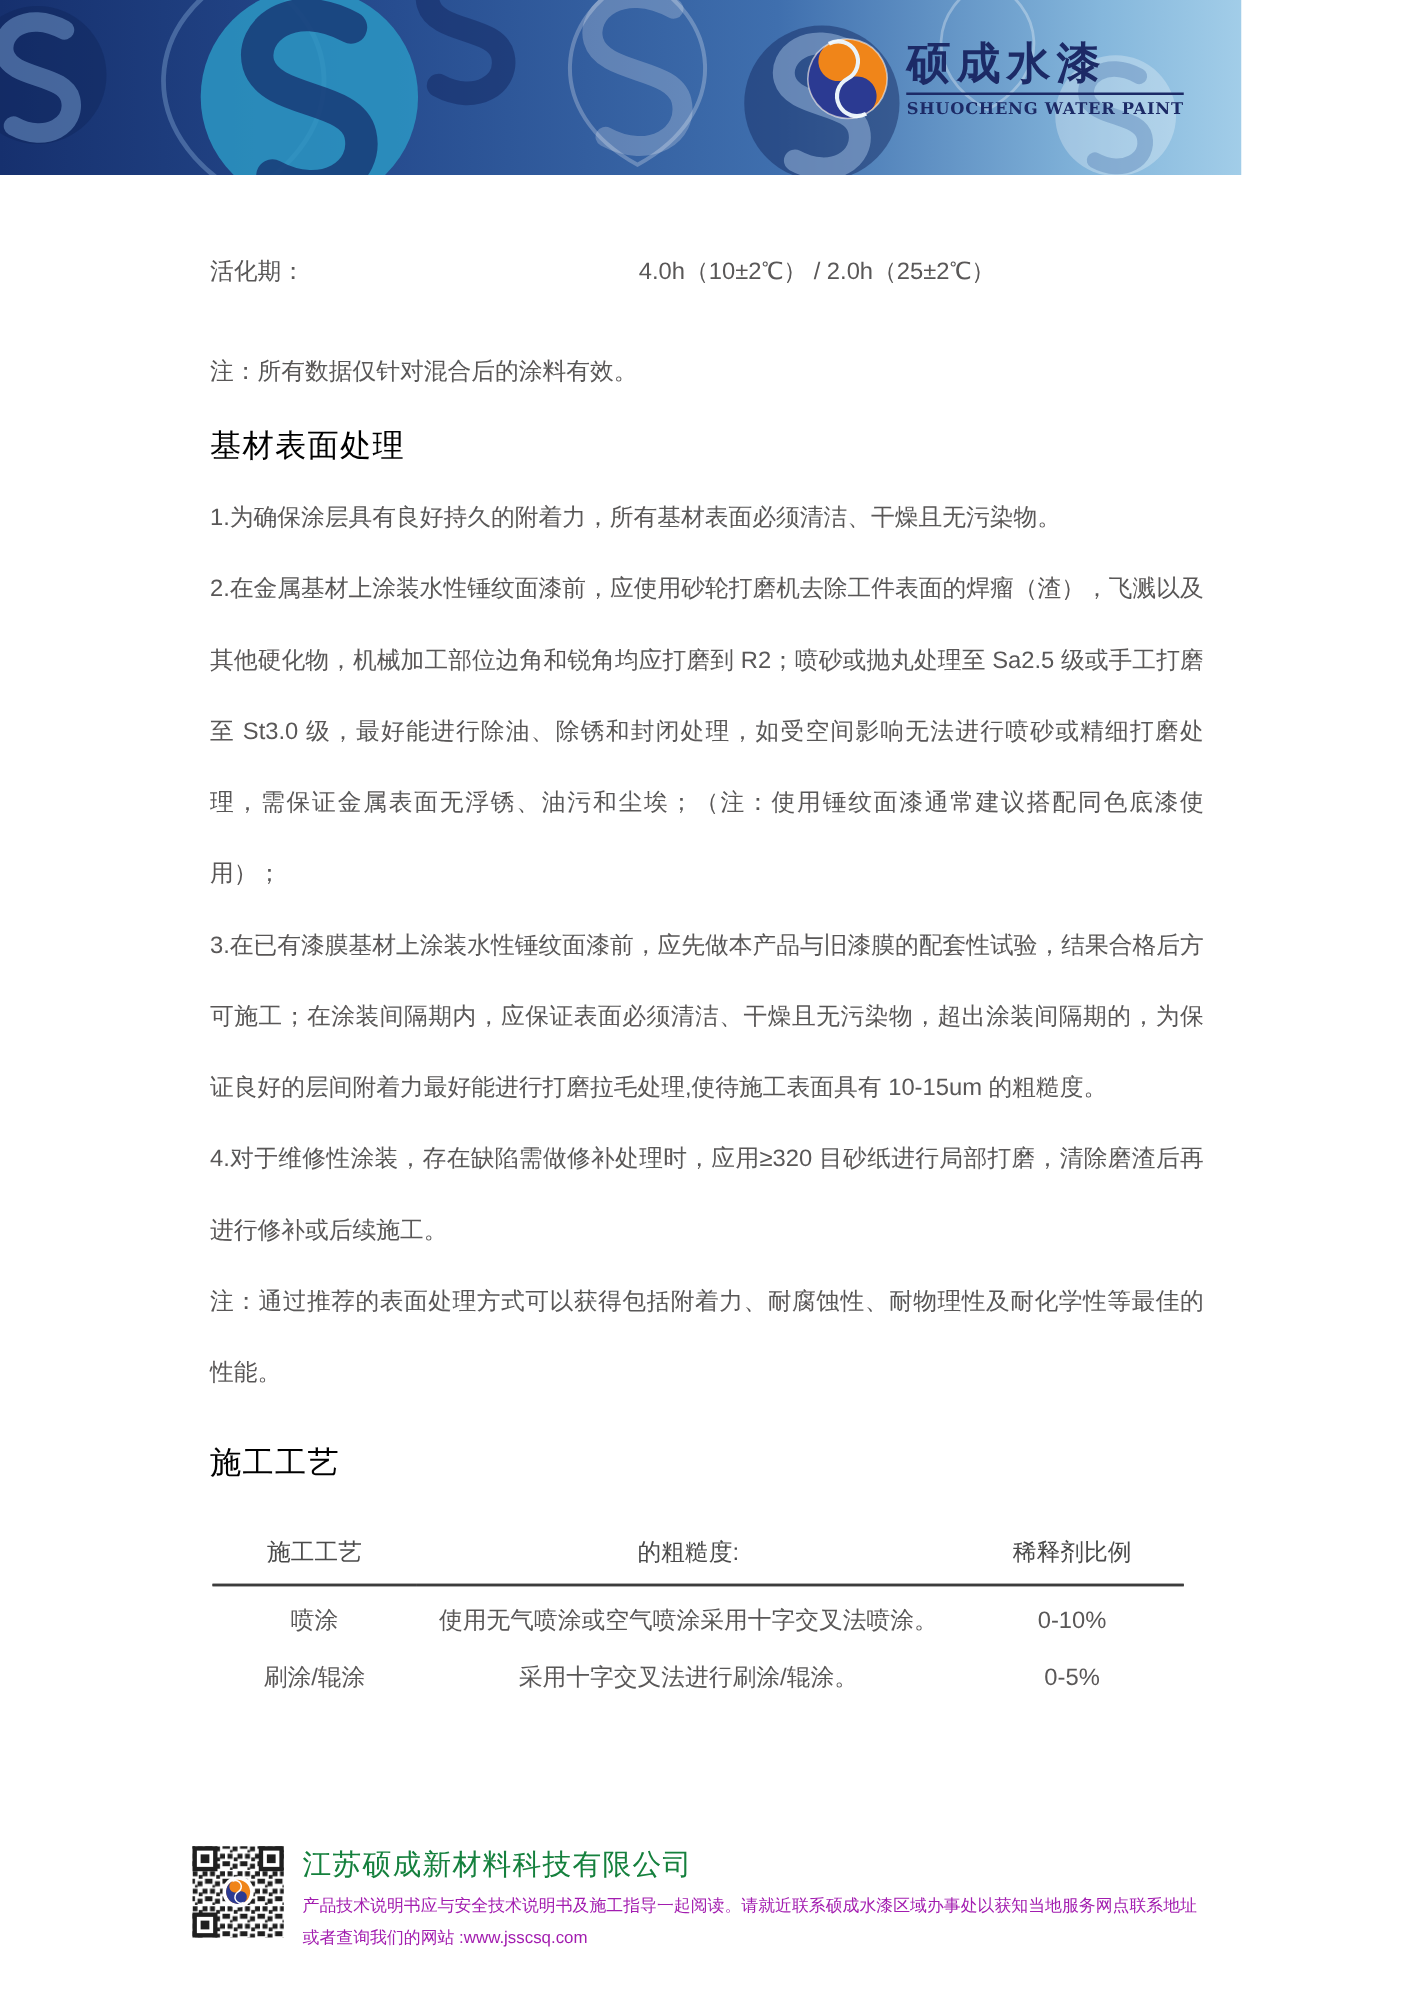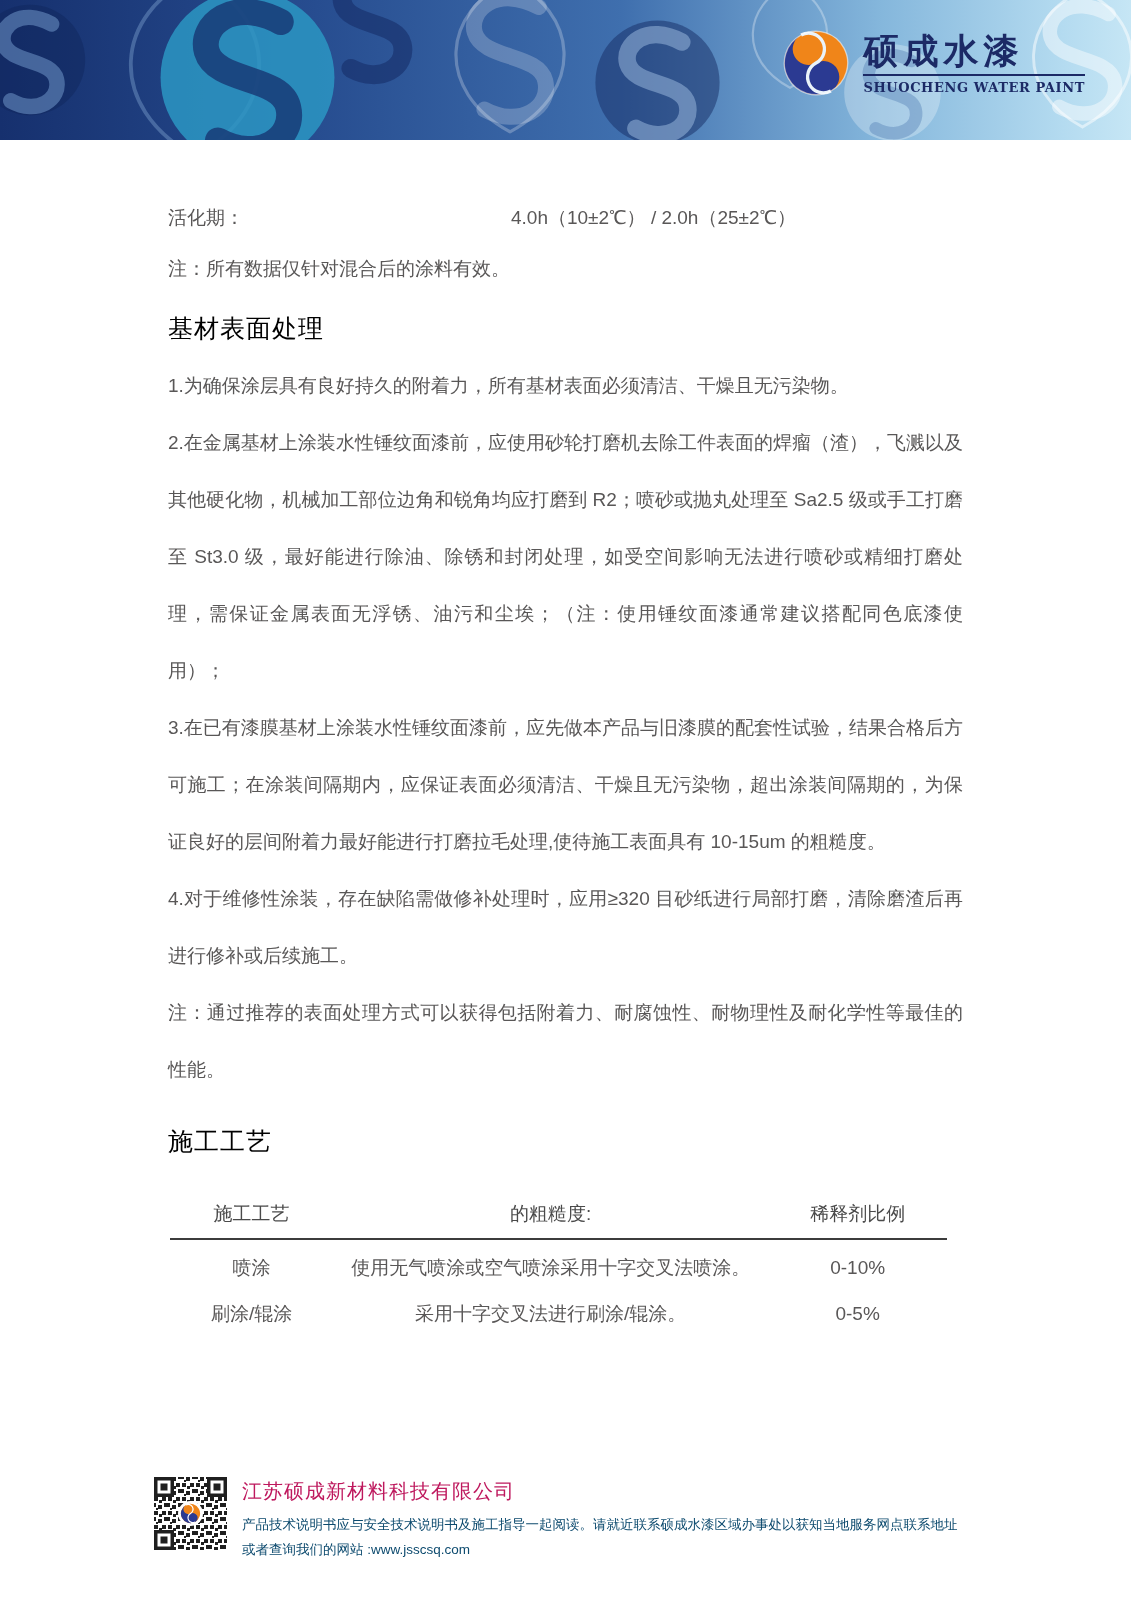--- a/index.html
+++ b/index.html
@@ -6,21 +6,21 @@
   html,body { margin:0; padding:0; }
   body {
     width: 1131px; height: 1600px;
     background: #ffffff;
     font-family: "Liberation Sans", sans-serif;
     position: relative;
     overflow: hidden;
   }
 
   
-  .banner { position: relative; width: 1131px; height: 140px; overflow: hidden; }
+  .banner { position: relative; width: 993px; height: 140px; overflow: hidden; }
   .banner .art { position: absolute; left: 0; top: 0; }
   .logo-block {
     position: absolute; top: 30px; right: 46px;
     display: flex; align-items: center; gap: 14px;
   }
   .logo-swirl { width: 66px; height: 66px; }
   .brand-text { display: flex; flex-direction: column; }
   .brand-cn {
     font-family: "DejaVu Serif", "Liberation Serif", serif;
     font-size: 35px; font-weight: bold; color: #1c2a66;
@@ -31,21 +31,21 @@
     font-family: "DejaVu Serif", "Liberation Serif", serif;
     font-size: 13px; font-weight: bold; color: #1c2a66;
     letter-spacing: 0.6px; white-space: nowrap;
   }
 
   
   .content { padding: 0 168px; color: #595757; font-size: 19px; }
   .kv-row { margin-top: 64px; display: flex; line-height: 28px; gap: 14px; }
   .kv-label { width: 329px; flex: none; }
   .kv-value { white-space: nowrap; }
-  .note-line { margin-top: 23px; line-height: 28px; }
+  .note-line { margin-top: 52px; line-height: 28px; }
 
   h2.section-title {
     font-size: 25px; font-weight: 500; color: #000000;
     margin: 28px 0 0 0; line-height: 34px; letter-spacing: 1px;
   }
   h2.second { margin-top: 26px; }
 
   .paras { margin-top: 12px; line-height: 57px; text-align: justify; }
   .paras p { margin: 0; }
 
@@ -65,22 +65,22 @@
   }
   .col-1 { width: 21%; } .col-2 { width: 56%; } .col-3 { width: 23%; }
 
   
   .footer {
     position: absolute; left: 152px; top: 1475px;
     display: flex; gap: 13px; width: 860px;
   }
   .qr { width: 77px; height: 77px; flex: none; }
   .footer-text { padding-top: 1px; }
-  .company-name { font-size: 20px; color: #be185d; line-height: 30px; letter-spacing: 1px; }
-  .disclaimer { margin-top: 6px; font-size: 13.5px; color: #0c4a6e; line-height: 25px; }
+  .company-name { font-size: 23px; color: #15803d; line-height: 30px; letter-spacing: 1px; }
+  .disclaimer { margin-top: 6px; font-size: 13.5px; color: #a21caf; line-height: 25px; }
 </style>
 </head>
 <body>
 
 <div class="banner">
   <svg class="art" width="1131" height="140" aria-hidden="true">
     <defs>
       <linearGradient id="bg" x1="0" y1="0" x2="1" y2="0">
         <stop offset="0" stop-color="#16306e"></stop>
         <stop offset="0.28" stop-color="#274d90"></stop>

